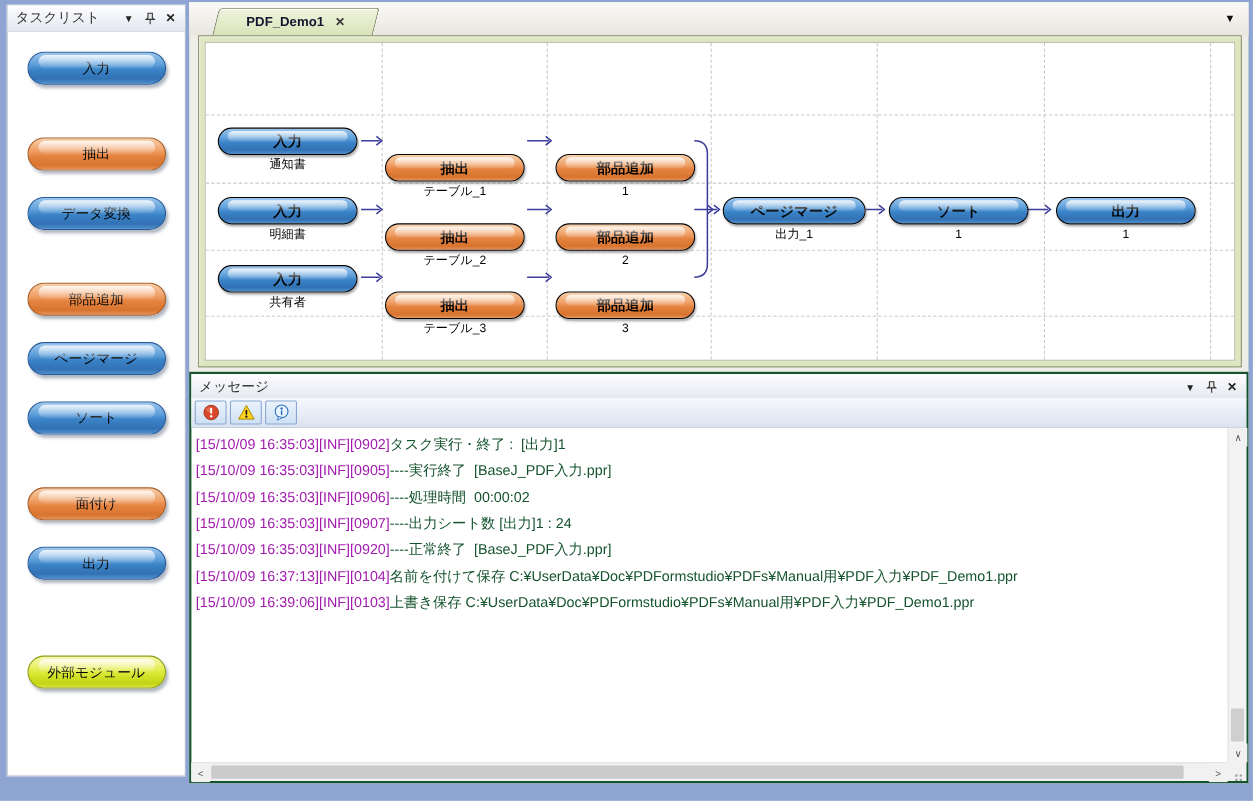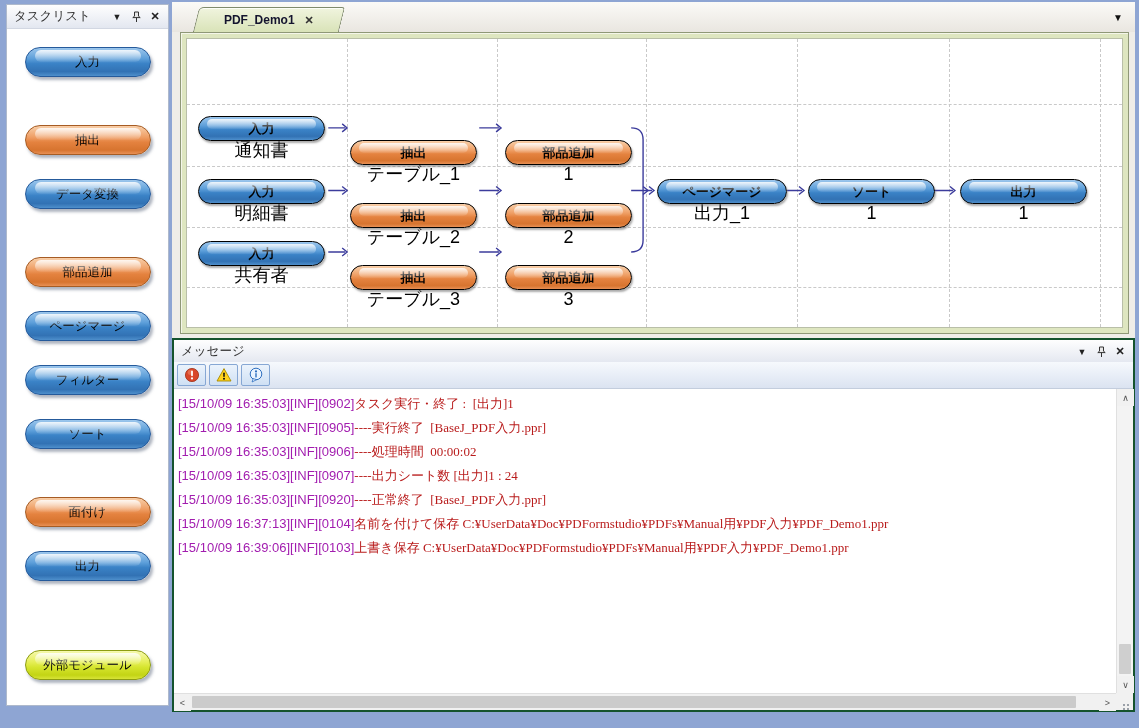--- a/index.html
+++ b/index.html
@@ -94,21 +94,21 @@
     display:flex; align-items:center; justify-content:center;
     font-size:13px; font-weight:bold; color:#000;
     border:1px solid; box-shadow:1px 2px 2px rgba(90,90,90,.5);
   }
   .flow-pill::before {
     content:""; position:absolute; left:8px; right:8px; top:2px; height:10px;
     border-radius:9px;
     background:linear-gradient(rgba(255,255,255,.85),rgba(255,255,255,.05));
     pointer-events:none;
   }
-  .node-sub { font-size:18px; color:#000; margin-top:2px; line-height:14px; }
+  .node-sub { font-size:11px; color:#000; margin-top:2px; line-height:14px; }
   .arrow-layer { position:absolute; left:0; top:0; width:100%; height:100%; pointer-events:none; }
 
   
   .message-panel {
     position:absolute; left:0; right:0; top:336px; bottom:0;
     background:#FFFFFF; border:2px solid #14532d;
   }
   .msg-toolbar {
     position:absolute; top:22px; left:0; right:0; height:27px;
     background:linear-gradient(#F6F9FD,#DBE3F1);
@@ -119,21 +119,21 @@
     width:29px; height:22px; border:1px solid #86A7D4; border-radius:2px;
     background:linear-gradient(#EBF3FC,#CFE0F4);
     display:flex; align-items:center; justify-content:center; cursor:pointer;
   }
   .log-area {
     position:absolute; top:49px; left:0; right:17px; bottom:17px;
     overflow:hidden; padding:3px 4px;
     font-size:13px; line-height:24px; white-space:pre;
   }
   .log-prefix { color:#a21caf; }
-  .log-msg { color:#b91c1c;font-family:Liberation Serif, serif; }
+  .log-msg { color:#14532d; }
 
   .vscroll {
     position:absolute; right:0; top:49px; bottom:17px; width:17px;
     background:#F3F3F3; border-left:1px solid #E0E0E0;
   }
   .hscroll {
     position:absolute; left:0; right:17px; bottom:0; height:17px;
     background:#F1F1F1; border-top:1px solid #E0E0E0; display:flex;
   }
   .sb-btn {
@@ -166,21 +166,20 @@
       </svg>
     </span>
     <span class="hdr-icon close">✕</span>
   </div>
   <div class="task-btn-list">
       <div class="task-btn c-blue">入力</div>
       <div class="task-btn c-orange">抽出</div>
       <div class="task-btn c-blue">データ変換</div>
       <div class="task-btn c-orange">部品追加</div>
       <div class="task-btn c-blue">ページマージ</div>
-      <div class="task-btn c-blue">フィルター</div>
       <div class="task-btn c-blue">ソート</div>
       <div class="task-btn c-orange">面付け</div>
       <div class="task-btn c-blue">出力</div>
       <div class="task-btn c-yellow">外部モジュール</div>
     </div>
 </aside>
 
 <div class="main-area">
 
   <div class="tab-strip">

